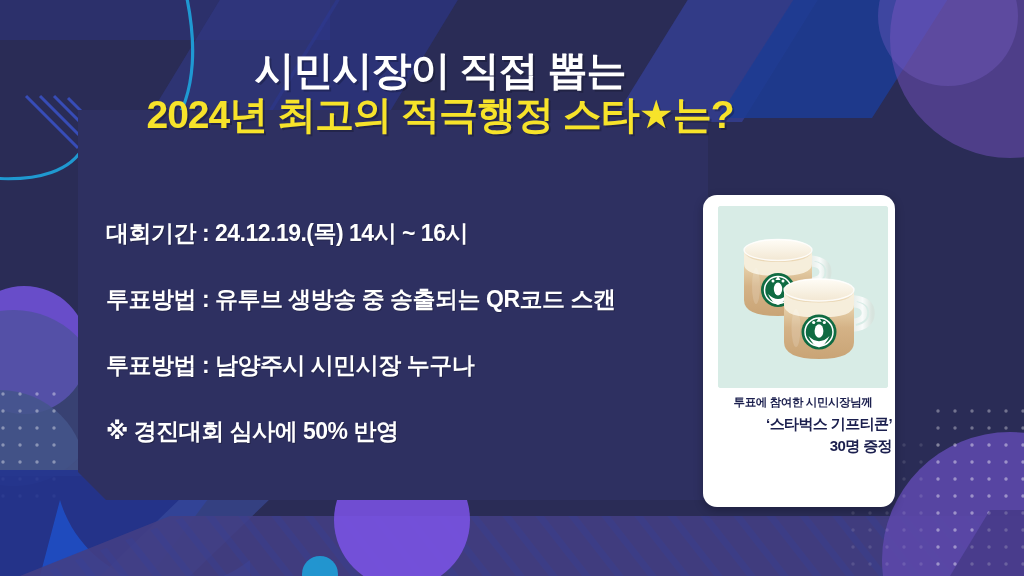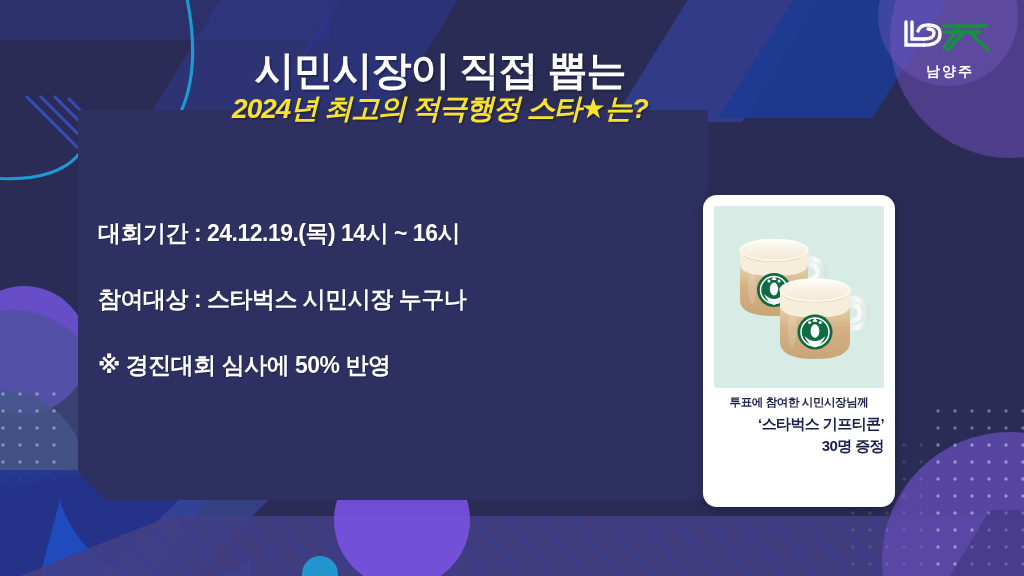--- a/index.html
+++ b/index.html
@@ -29,41 +29,41 @@
   
   #title-block {
     position:absolute; left:0; top:48px; width:880px;
     text-align:center; z-index:6;
   }
   .title-line {
     font-weight:bold; letter-spacing:-1px; line-height:1.12;
     text-shadow:2px 2px 0 rgba(0,0,0,.22);
   }
   #title-line1 { font-size:40px; color:#ffffff; }
-  #title-line2 { font-size:28px; color:#f7e32a;font-style:italic; }
+  #title-line2 { font-size:39px; color:#f7e32a; }
 
   
   #body-block {
-    position:absolute; left:98px; top:218px; z-index:6;
+    position:absolute; left:106px; top:218px; z-index:6;
     width:580px;
   }
   .body-line {
     color:#ffffff; font-size:23px; font-weight:bold;
     letter-spacing:-0.5px; margin-bottom:35px; white-space:nowrap;
     text-shadow:1px 1px 0 rgba(0,0,0,.25);
   }
   .body-line:last-child { margin-bottom:4px; }
 
   
   #gift-card {
     position:absolute; left:703px; top:195px;
     width:192px; height:312px;
     background:#ffffff; border-radius:14px;
     box-shadow:0 3px 10px rgba(0,0,0,.28);
-    z-index:7; padding:11px 11px 0 11px;
+    z-index:7; padding:11px 3px 0 11px;
     display:flex; flex-direction:column; align-items:center;
   }
   #mug-photo {
     width:170px; height:182px; border-radius:3px;
     background:#d8ece6; position:relative; overflow:hidden;
     flex:none;
   }
   #card-caption {
     margin-top:7px; text-align:center; width:100%;
   }
@@ -157,21 +157,22 @@
 
   <div id="content-panel"></div>
 
   <div id="title-block">
     <div class="title-line" id="title-line1">시민시장이 직접 뽑는</div>
     <div class="title-line" id="title-line2">2024년 최고의 적극행정 스타★는?</div>
   </div>
 
   <div id="body-block">
     <div class="body-line">대회기간 : 24.12.19.(목) 14시 ~ 16시</div>
-    <div class="body-line">참여대상 : 스타벅스 시민시장 누구나</div>
+    <div class="body-line">투표방법 : 유투브 생방송 중 송출되는 QR코드 스캔</div>
+    <div class="body-line">투표방법 : 남양주시 시민시장 누구나</div>
     <div class="body-line">※  경진대회 심사에 50% 반영</div>
   </div>
 
   <div id="gift-card">
 
     <div id="mug-photo">
       <svg viewBox="0 0 170 182" width="170" height="182" xmlns="http://www.w3.org/2000/svg">
         <defs>
           <linearGradient id="coffee" x1="0" y1="0" x2="0" y2="1">
             <stop offset="0%" stop-color="#f3e6cf"></stop>
@@ -232,36 +233,14 @@
       </svg>
     </div>
 
     <div id="card-caption">
       <div class="cap-small">투표에 참여한 시민시장님께</div>
       <div class="cap-big">‘스타벅스 기프티콘’</div>
       <div class="cap-big">30명 증정</div>
     </div>
   </div>
 
-  <div id="logo">
-    <svg width="104" height="40" viewBox="0 0 104 40" xmlns="http://www.w3.org/2000/svg">
-
-      <g fill="none" stroke="#ffffff" stroke-width="3.4" stroke-linecap="round">
-        <path d="M8 4 L8 27 L26 27"></path>
-        <path d="M14 4 L14 21 L26 21"></path>
-      </g>
-      <g fill="none" stroke="#ffffff" stroke-width="3.4" stroke-linecap="round">
-        <path d="M26 27 q16 0 16 -11 q0 -9 -12 -9 q-8 0 -10 6"></path>
-        <path d="M26 21 q10 0 10 -6 q0 -4 -6 -4"></path>
-      </g>
-
-      <g fill="none" stroke="#17913f" stroke-width="3.4" stroke-linecap="round">
-        <path d="M46 8 L88 8"></path>
-        <path d="M46 14 L82 14"></path>
-        <path d="M66 14 L50 32"></path>
-        <path d="M72 14 L90 32"></path>
-        <path d="M60 11 L46 30"></path>
-      </g>
-    </svg>
-    <div id="logo-name">남양주</div>
-  </div>
 
 </div>
 
 </body></html>

